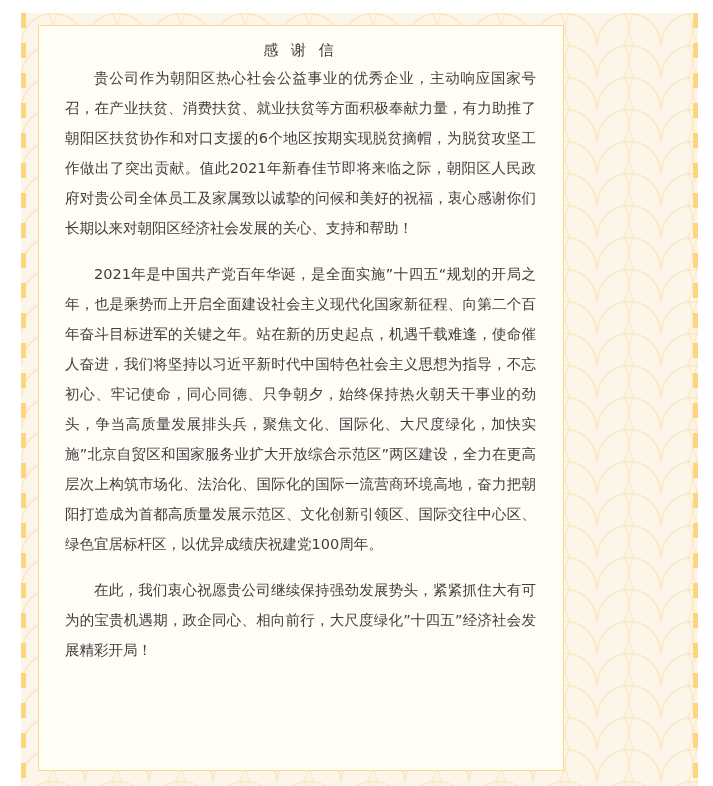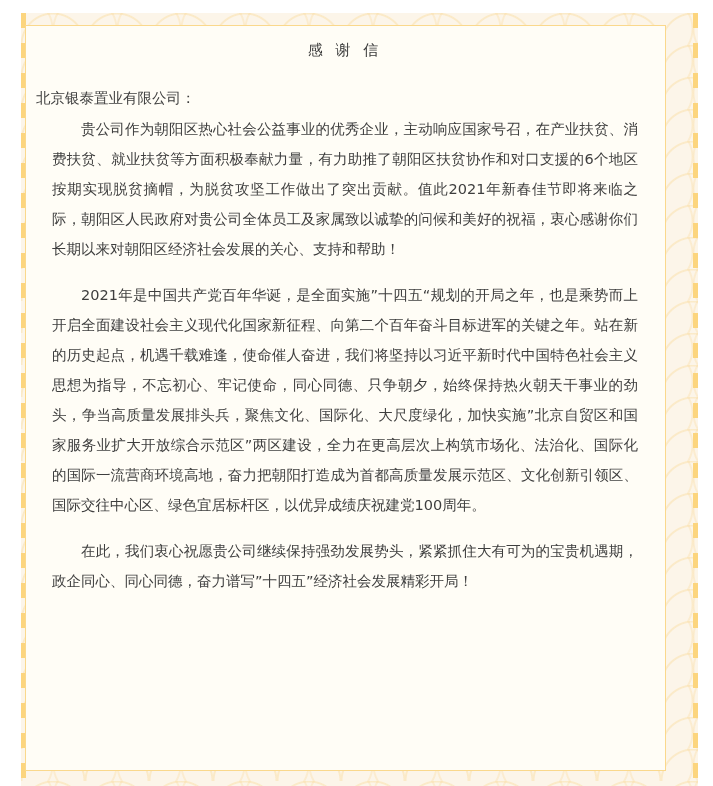--- a/index.html
+++ b/index.html
@@ -17,21 +17,21 @@
         radial-gradient(circle at 100% 50%, transparent 30px, rgba(250,220,160,0.35) 31px, rgba(250,220,160,0.35) 32px, transparent 33px);
       background-size: 64px 32px, 64px 32px, 64px 32px;
     }
     .stripe {
       position: absolute; top: 0; width: 5px; height: 100%;
       background-image: repeating-linear-gradient(to bottom, #fcd57e 0px, #fcd57e 15px, transparent 15px, transparent 30px);
     }
     .stripe.left { left: 0; }
     .stripe.right { right: 0; }
     .letter {
-      position: absolute; left: 4px; top: 12px; width: 641px; height: 746px;
+      position: absolute; left: 17px; top: 12px; width: 526px; height: 746px;
       background: #fffdf6; border: 1px solid #fad88c; box-sizing: border-box;
       padding: 0 11px 0 10px;
       color: #3e3e3e; font-size: 14.5px;
     }
     .title {
       text-align: center; margin-top: 13px; height: 22px; line-height: 22px;
       font-size: 15px; letter-spacing: 4px; color: #3a3a3a;
     }
     .salutation { margin-top: 23px; line-height: 28px; }
     .para { text-indent: 2em; line-height: 30px; text-align: justify; margin: 16px; }
@@ -40,19 +40,18 @@
   </style>
 </head>
 <body>
 
 <div class="panel">
   <div class="stripe left"></div>
   <div class="stripe right"></div>
 
   <div class="letter">
     <div class="title">感 谢 信</div>
-    <div class="salutation">北京银泰置业有限公司：</div>
     <p class="para p1">贵公司作为朝阳区热心社会公益事业的优秀企业，主动响应国家号召，在产业扶贫、消费扶贫、就业扶贫等方面积极奉献力量，有力助推了朝阳区扶贫协作和对口支援的6个地区按期实现脱贫摘帽，为脱贫攻坚工作做出了突出贡献。值此2021年新春佳节即将来临之际，朝阳区人民政府对贵公司全体员工及家属致以诚挚的问候和美好的祝福，衷心感谢你们长期以来对朝阳区经济社会发展的关心、支持和帮助！</p>
     <p class="para">2021年是中国共产党百年华诞，是全面实施”十四五“规划的开局之年，也是乘势而上开启全面建设社会主义现代化国家新征程、向第二个百年奋斗目标进军的关键之年。站在新的历史起点，机遇千载难逢，使命催人奋进，我们将坚持以习近平新时代中国特色社会主义思想为指导，不忘初心、牢记使命，同心同德、只争朝夕，始终保持热火朝天干事业的劲头，争当高质量发展排头兵，聚焦文化、国际化、大尺度绿化，加快实施”北京自贸区和国家服务业扩大开放综合示范区”两区建设，全力在更高层次上构筑市场化、法治化、国际化的国际一流营商环境高地，奋力把朝阳打造成为首都高质量发展示范区、文化创新引领区、国际交往中心区、绿色宜居标杆区，以优异成绩庆祝建党100周年。</p>
-    <p class="para">在此，我们衷心祝愿贵公司继续保持强劲发展势头，紧紧抓住大有可为的宝贵机遇期，政企同心、同心同德，奋力谱写”十四五”经济社会发展精彩开局！</p>
+    <p class="para">在此，我们衷心祝愿贵公司继续保持强劲发展势头，紧紧抓住大有可为的宝贵机遇期，政企同心、相向前行，大尺度绿化”十四五”经济社会发展精彩开局！</p>
 
   </div>
 </div>
 
 </body></html>

